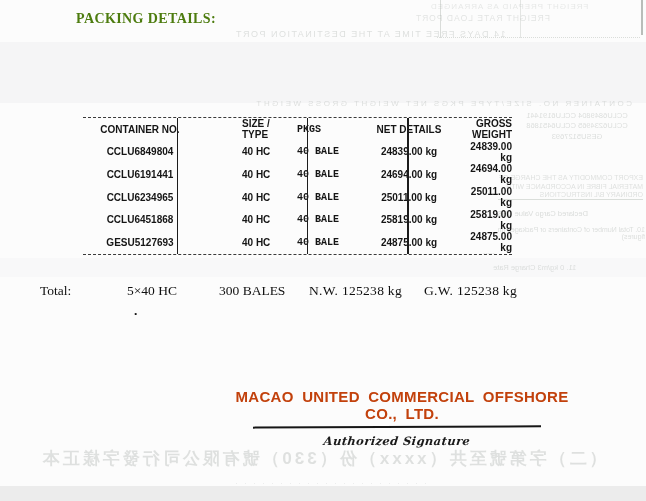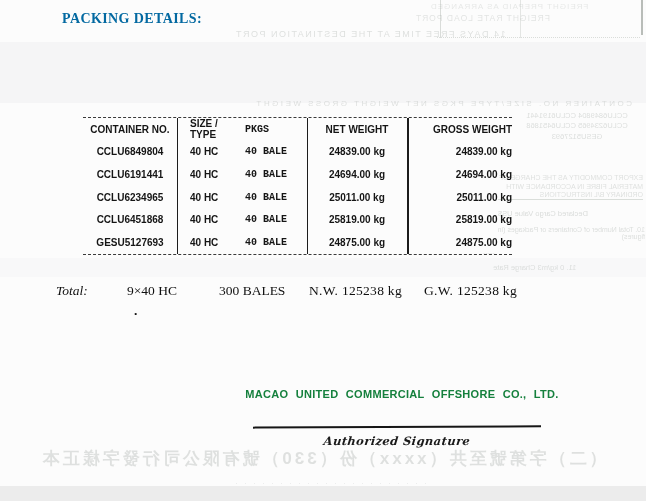--- a/index.html
+++ b/index.html
@@ -8,57 +8,57 @@
     background:#fcfcfc;overflow:hidden;
     font-family:"Liberation Serif",serif;color:#141414;
   }
   
   .band{position:absolute;left:0;width:646px;}
   .band-top{top:42px;height:61px;background:#f5f5f6;}
   .band-mid{top:258px;height:19px;background:#f7f7f8;opacity:.7;}
   .band-bottom{top:486px;height:15px;background:#ececec;}
 
   .doc-title{
-    position:absolute;left:62px;top:11px;
+    position:absolute;left:76px;top:11px;
     font-family:"Liberation Serif",serif;font-weight:bold;font-size:14px;
-    letter-spacing:.4px;color:#0369a1;
+    letter-spacing:.4px;color:#4d7c0f;
   }
 
   
   .ptable{
     position:absolute;left:83px;top:117px;width:429px;height:136px;
     border-top:1.5px dashed #3a3a3a;border-bottom:1.5px dashed #3a3a3a;
     font-family:"Liberation Sans",sans-serif;font-size:10px;font-weight:bold;
     color:#151515;
   }
   .vline{position:absolute;top:0;bottom:0;background:#1c1c1c;width:1px;}
   .vline.v1{left:94px;}
   .vline.v2{left:224px;}
   .vline.v3{left:324px;width:2px;}
   .trow{display:flex;align-items:center;height:22.6px;}
-  .c1{width:94px;text-align:center;}
-  .c2{width:68px;padding-left:13px;box-sizing:border-box;}
+  .c1{width:94px;text-align:center;margin-left:10px;}
+  .c2{width:68px;padding-left:13px;box-sizing:border-box;margin-left:42px;}
   .c3{width:62px;font-family:Liberation Mono, monospace;}
   .c4{width:100px;text-align:center;}
   .c5{flex:1;text-align:right;}
 
   
   .tot{position:absolute;font-family:"Liberation Serif",serif;font-size:13.5px;color:#101010;}
-  .tot-label{left:56px;top:283px;font-style:italic;}
+  .tot-label{left:40px;top:283px;}
   .tot-cont{left:127px;top:283px;}
   .tot-bales{left:219px;top:283px;}
   .tot-nw{left:309px;top:283px;letter-spacing:.3px;text-align:center;}
   .tot-gw{left:424px;top:283px;letter-spacing:.3px;text-align:right;}
   .stray-dot{left:134px;top:303px;font-weight:bold;}
 
   
   .company{
     position:absolute;left:222px;top:388px;width:360px;text-align:center;
-    font-family:"Liberation Sans",sans-serif;font-weight:bold;font-size:11px;
-    letter-spacing:.3px;word-spacing:4px;color:#15803d;
+    font-family:"Liberation Sans",sans-serif;font-weight:bold;font-size:15px;
+    letter-spacing:.3px;word-spacing:4px;color:#c2410c;
   }
   .sig-line{position:absolute;left:253px;top:426px;width:288px;height:2px;background:#161616;transform:rotate(-.25deg);}
   .sig-label{
     position:absolute;left:253px;top:434px;width:288px;text-align:center;
     font-family:"DejaVu Serif",serif;font-style:italic;font-weight:bold;
     font-size:11.5px;letter-spacing:.4px;color:#1a1a1a;transform:skewX(-6deg);
   }
 
   
   .ghost{
@@ -120,21 +120,21 @@
 
   <div class="ptable">
     <div class="vline v1"></div>
     <div class="vline v2"></div>
     <div class="vline v3"></div>
 
     <div class="trow">
       <div class="c1">CONTAINER NO.</div>
       <div class="c2">SIZE / TYPE</div>
       <div class="c3">PKGS</div>
-      <div class="c4">NET WEIGHT</div>
+      <div class="c4">NET DETAILS</div>
       <div class="c5">GROSS WEIGHT</div>
     </div>
 
     <div class="trow">
       <div class="c1">CCLU6849804</div>
       <div class="c2">40 HC</div>
       <div class="c3">40 BALE</div>
       <div class="c4 w">24839.00 kg</div>
       <div class="c5 w">24839.00 kg</div>
     </div>
@@ -162,21 +162,21 @@
     <div class="trow">
       <div class="c1">GESU5127693</div>
       <div class="c2">40 HC</div>
       <div class="c3">40 BALE</div>
       <div class="c4 w">24875.00 kg</div>
       <div class="c5 w">24875.00 kg</div>
     </div>
   </div>
 
   <div class="tot tot-label">Total:</div>
-  <div class="tot tot-cont">9×40 HC</div>
+  <div class="tot tot-cont">5×40 HC</div>
   <div class="tot tot-bales">300 BALES</div>
   <div class="tot tot-nw">N.W. 125238 kg</div>
   <div class="tot tot-gw">G.W. 125238 kg</div>
   <div class="tot stray-dot">.</div>
 
   <div class="company">MACAO UNITED COMMERCIAL OFFSHORE CO., LTD.</div>
   <div class="sig-line"></div>
   <div class="sig-label">Authorized Signature</div>
 
 </div>

